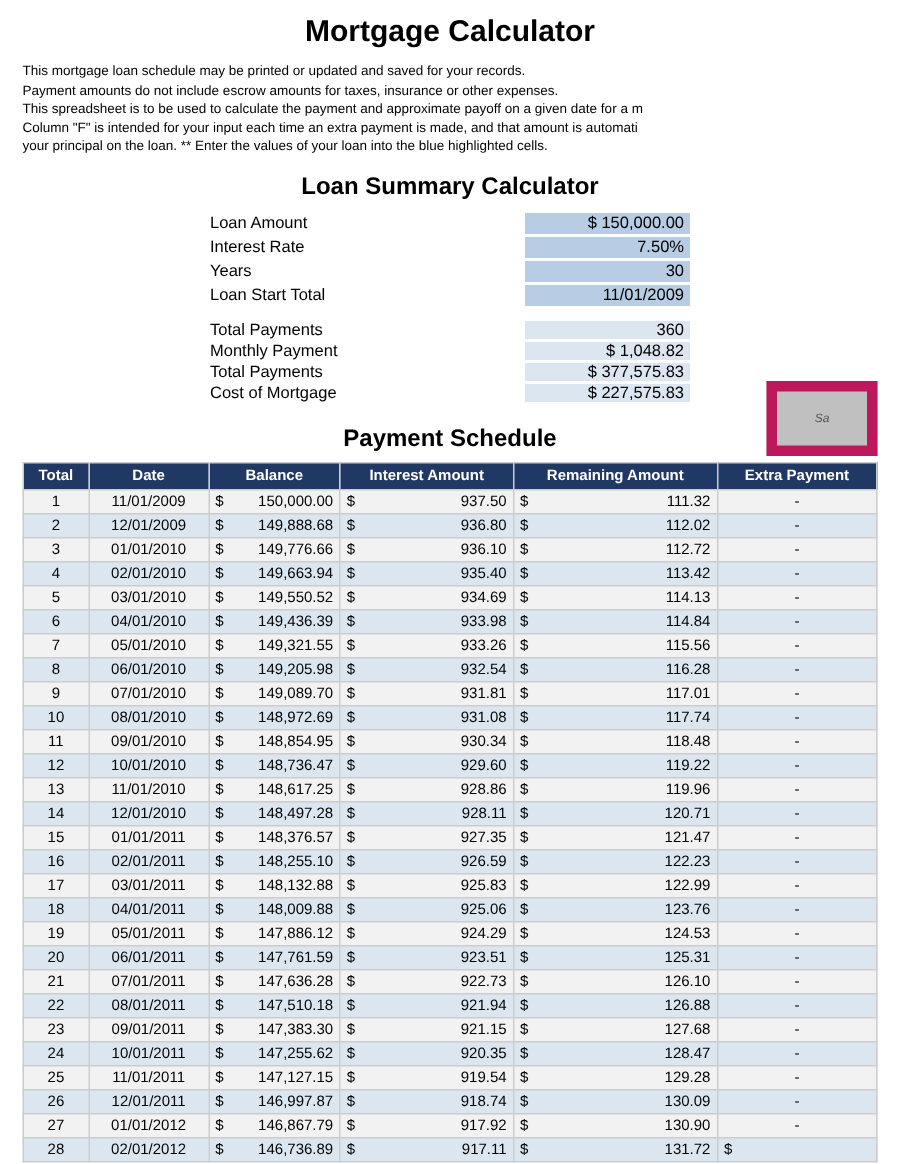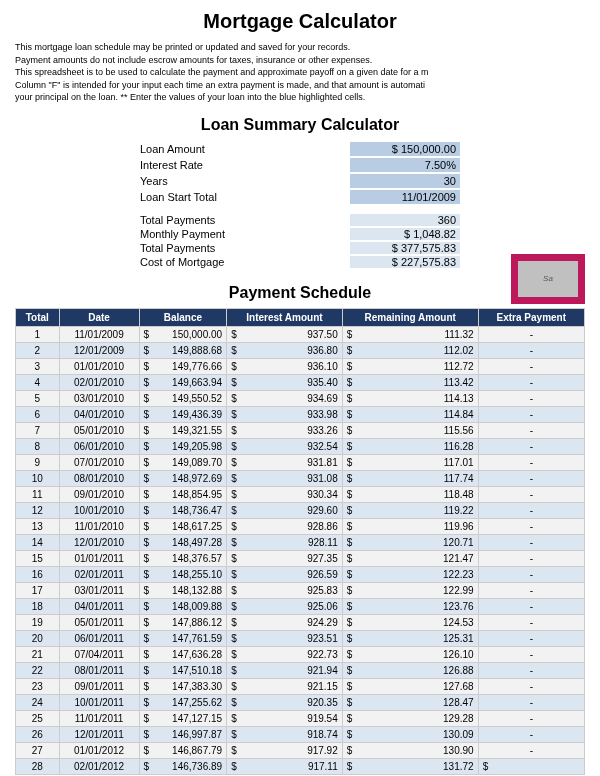--- a/index.html
+++ b/index.html
@@ -344,21 +344,21 @@
       <tr>
         <td class="center">20</td>
         <td class="center">06/01/2011</td>
         <td><span style="float:left">$</span>147,761.59</td>
         <td><span style="float:left">$</span>923.51</td>
         <td><span style="float:left">$</span>125.31</td>
         <td class="center">-</td>
       </tr>
       <tr>
         <td class="center">21</td>
-        <td class="center">07/04/2011</td>
+        <td class="center">07/01/2011</td>
         <td><span style="float:left">$</span>147,636.28</td>
         <td><span style="float:left">$</span>922.73</td>
         <td><span style="float:left">$</span>126.10</td>
         <td class="center">-</td>
       </tr>
       <tr>
         <td class="center">22</td>
         <td class="center">08/01/2011</td>
         <td><span style="float:left">$</span>147,510.18</td>
         <td><span style="float:left">$</span>921.94</td>

